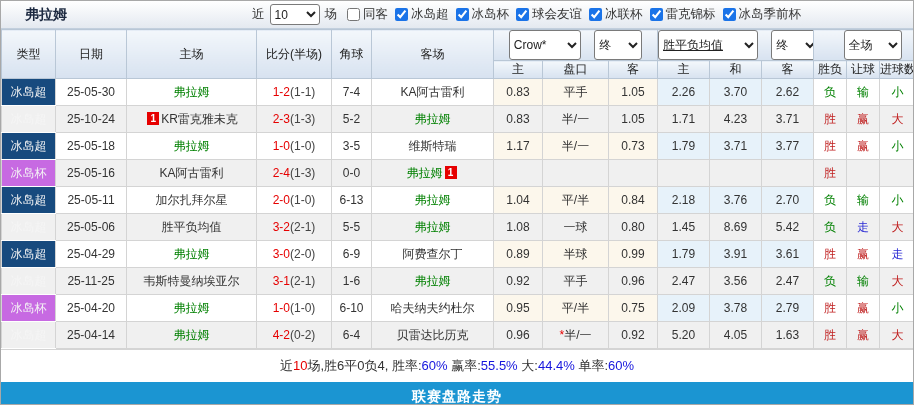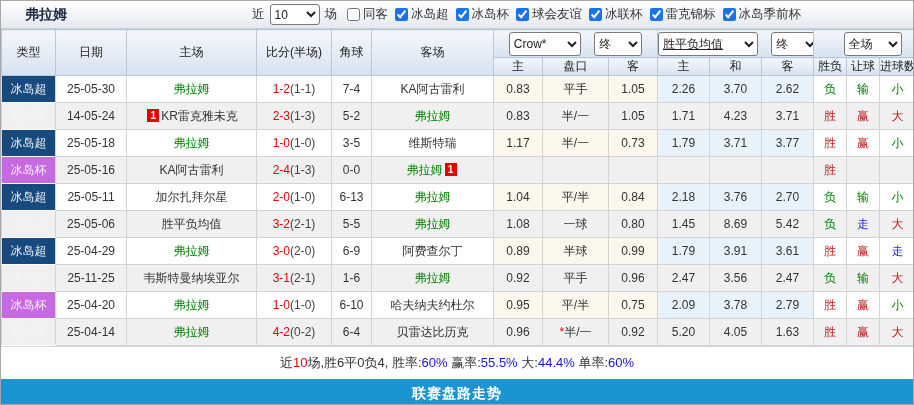--- a/index.html
+++ b/index.html
@@ -15,21 +15,21 @@
   select { font-size:12px; height:21px; border:1px solid #7a7a7a; border-radius:3px; background:#fff; color:#222; }
   .num-select { width:50px; margin:0 5px; }
   input[type="checkbox"] { width:13px; height:13px; accent-color:#1a73e8; margin:0 3px 0 7px; }
   .samecb { margin-left:10px !important; }
 
   
   table { border-collapse:collapse; table-layout:fixed; width:914px; font-size:12px; }
   thead th { background:linear-gradient(#f3f7fb,#d7e2f0); border:1px solid #b9c7d6; font-weight:normal; color:#222; font-size:12px; overflow:hidden; white-space:nowrap; }
   thead tr.selrow th { height:28px; }
   thead tr.subrow th { height:16px; font-size:12px; }
-  thead select { height:24px; }
+  thead select { height:30px; }
   .sel-wide { width:100px;text-decoration:underline; } .sel-mid { width:72px; } .sel-small { width:48px; margin-left:10px; } .sel-scope { width:58px;margin-left:16px; }
   tbody td { border:1px solid #d4d4d4; height:27px; text-align:center; color:#333; overflow:hidden; white-space:nowrap; background:#fff; }
   tr.alt td { background:#f0f0f0; }
   td.type { background:#174a7e; color:#f5f5f5; border-bottom:1px solid #fff; border-top:1px solid #fff; }
   td.type.cup { background:#c76ae2; }
   td.cream { background:#fcf7ec; }
   td.blue { background:#e7f2fa; }
   .self { color:#008000; }
   .score-main { color:#e60000; }
   .score-half { color:#444; }
@@ -151,21 +151,21 @@
           <td class="cream">1.05</td>
           <td class="blue">2.26</td>
           <td class="blue">3.70</td>
           <td class="blue">2.62</td>
           <td class="res-green">负</td>
           <td class="res-green">输</td>
           <td class="res-green">小</td>
         </tr>
         <tr class="alt">
           <td class="type">冰岛超</td>
-          <td>14-05-24</td>
+          <td>25-10-24</td>
           <td><span class="badge">1</span><span class="">KR雷克雅未克</span></td>
           <td><span class="score-main">2-3</span><span class="score-half">(1-3)</span></td>
           <td>5-2</td>
           <td><span class="self">弗拉姆</span></td>
           <td class="cream">0.83</td>
           <td class="cream">半/一</td>
           <td class="cream">1.05</td>
           <td class="blue">1.71</td>
           <td class="blue">4.23</td>
           <td class="blue">3.71</td>

